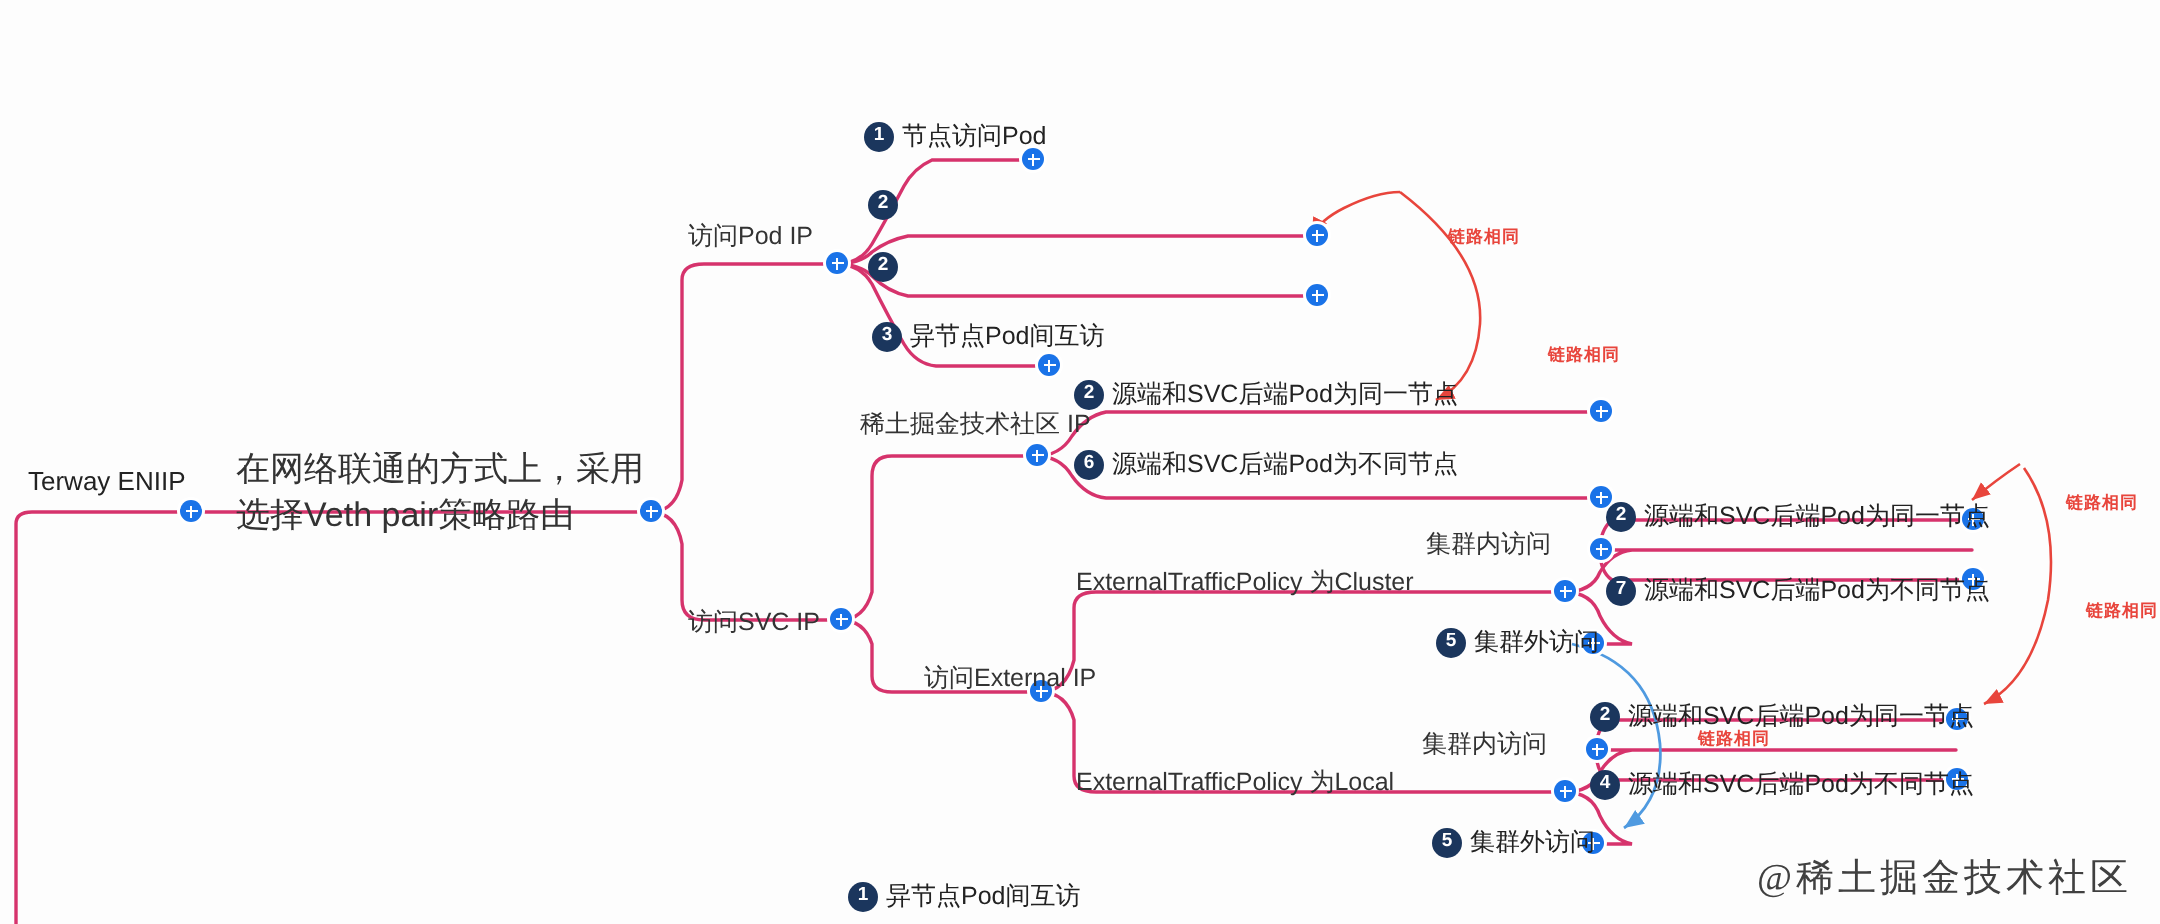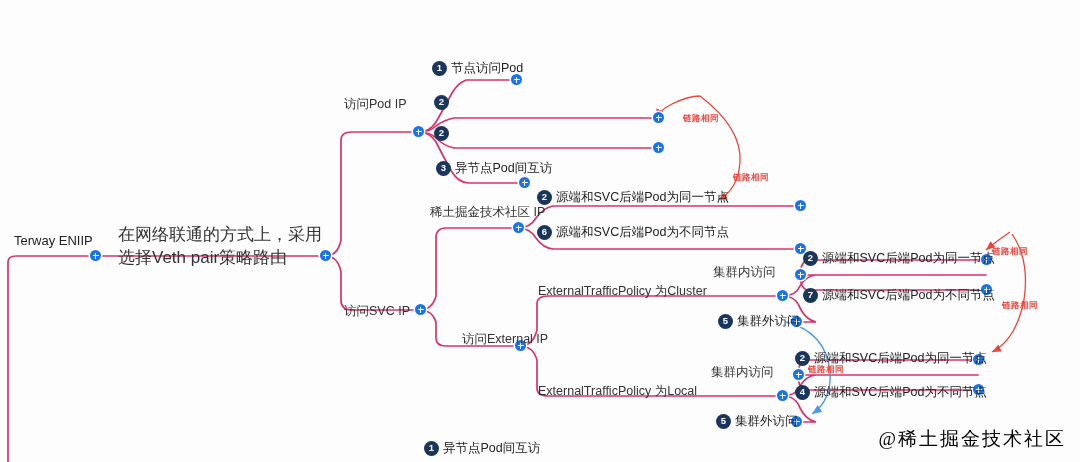--- a/index.html
+++ b/index.html
@@ -9,22 +9,22 @@
 
   .node{position:absolute;white-space:nowrap;display:flex;align-items:center;gap:4px;
         color:#222;font-size:12.5px;line-height:1.1;}
   .node.plain{color:#333;}
   .badge{width:15px;height:15px;border-radius:50%;background:#1b365d;color:#fff;
          font-size:9.5px;font-weight:700;display:inline-flex;align-items:center;justify-content:center;
          flex:0 0 auto;font-family:"Liberation Sans",sans-serif;}
   .root{font-size:13px;color:#222;}
   .note{font-size:17px;color:#333;white-space:normal;width:210px;line-height:1.35;}
   .anno{position:absolute;color:#e8453c;font-size:8.5px;font-weight:700;white-space:nowrap;
-        letter-spacing:.5px;}
-  .watermark{position:absolute;right:14px;bottom:10px;color:#000000;font-size:19px;
+        letter-spacing:.5px;margin-left:41px;}
+  .watermark{position:absolute;right:14px;bottom:10px;color:#404040;font-size:19px;
              letter-spacing:2px;font-family:"Liberation Serif",serif;}
   .plusdot{position:absolute;width:11px;height:11px;border-radius:50%;background:#1a73e8;
            box-shadow:0 0 0 1.5px #fff;}
   .plusdot:before,.plusdot:after{content:"";position:absolute;background:#fff;}
   .plusdot:before{left:2.5px;top:5px;width:6px;height:1.4px;}
   .plusdot:after{top:2.5px;left:5px;height:6px;width:1.4px;}
 </style>
 </head>
 <body>
 
@@ -106,21 +106,21 @@
   <div class="plusdot" style="left:981px;top:254px"></div>
   <div class="plusdot" style="left:981px;top:284px"></div>
   <div class="plusdot" style="left:791px;top:316px"></div>
   <div class="plusdot" style="left:973px;top:354px"></div>
   <div class="plusdot" style="left:973px;top:384px"></div>
   <div class="plusdot" style="left:791px;top:416px"></div>
 
   <div class="node root" style="left:14px;top:234px">Terway ENIIP</div>
   <div class="node note" style="left:118px;top:224px">在网络联通的方式上，采用选择Veth pair策略路由</div>
 
-  <div class="node plain" style="left:344px;top:98px">访问Pod IP</div>
+  <div class="node plain" style="left:344px;top:112px">访问Pod IP</div>
   <div class="node plain" style="left:344px;top:305px">访问SVC IP</div>
   <div class="node plain" style="left:430px;top:206px">稀土掘金技术社区 IP</div>
   <div class="node plain" style="left:462px;top:333px">访问External IP</div>
   <div class="node plain" style="left:538px;top:385px">ExternalTrafficPolicy 为Local</div>
   <div class="node plain" style="left:538px;top:285px">ExternalTrafficPolicy 为Cluster</div>
   <div class="node plain" style="left:713px;top:266px">集群内访问</div>
   <div class="node plain" style="left:711px;top:366px">集群内访问</div>
 
   <div class="node" style="left:432px;top:61px">
     <span class="badge">1</span>

